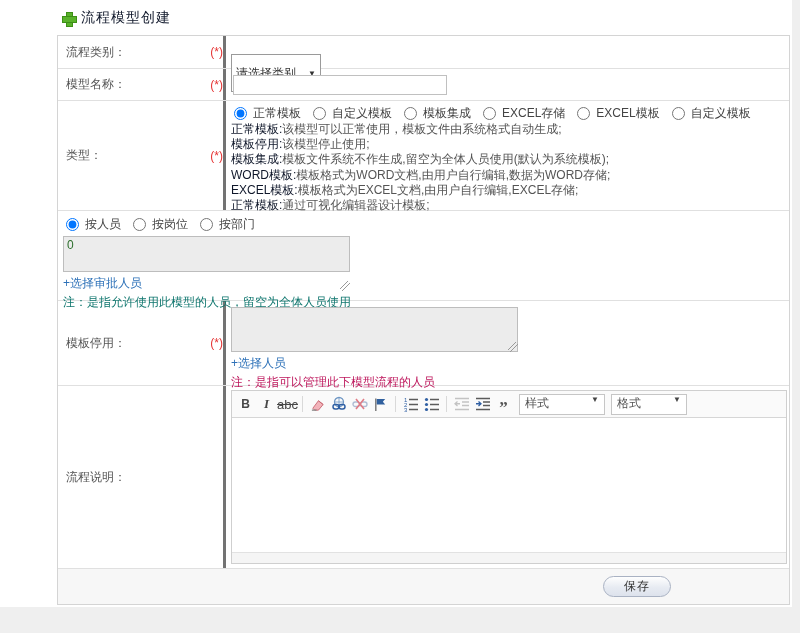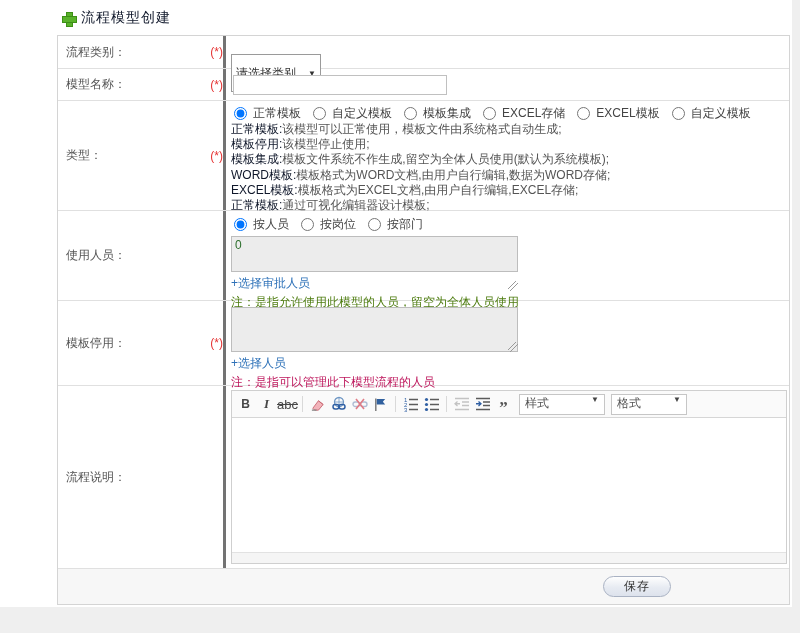--- a/index.html
+++ b/index.html
@@ -46,21 +46,21 @@
   
   .type-cell { padding:4px 0 0 0; }
   .desc-line { padding-left:5px; line-height:15.2px; color:#555; }
   .desc-line .term { color:#0f172a; }
 
   
   .gray-textarea { display:block; border:1px solid #bdbdbd; background:#ececec; width:287px; font-family:inherit; font-size:12px; color:#2c6e2c; padding:1px 3px; resize:none; position:relative; }
   .grip { position:absolute; width:10px; height:10px; background:
       linear-gradient(135deg, transparent 0 5px, #999 5px 6px, transparent 6px 8px, #999 8px 9px, transparent 9px); }
   .link-blue { color:#2d71b8; text-decoration:none; cursor:pointer; display:inline-block; }
-  .note-light { color:#4d7c0f; }
+  .note-light { color:#0f766e; }
   .note-dark { color:#be185d; }
 
   
   .editor { position:absolute; left:5px; top:4px; width:556px; height:174px; border:1px solid #cfcfcf; display:flex; flex-direction:column; background:#fff; }
   .ed-toolbar { height:27px; background:#fafafa; border-bottom:1px solid #d6d6d6; display:flex; align-items:center; padding:0 4px; gap:2px; }
   .tb-btn { width:19px; height:19px; display:flex; align-items:center; justify-content:center; border-radius:2px; cursor:pointer; color:#474747; }
   .tb-sep { width:1px; height:16px; background:#d9d9d9; margin:0 3px; }
   .tb-b { font-weight:bold; font-size:12px; }
   .tb-i { font-family:"Liberation Serif","DejaVu Serif",serif; font-style:italic; font-weight:bold; font-size:13px; }
   .tb-abc { font-size:13px; text-decoration:line-through; letter-spacing:0; }
@@ -138,23 +138,20 @@
         <div class="desc-line"><span class="term">正常模板:</span><span>该模型可以正常使用，模板文件由系统格式自动生成;</span></div>
         <div class="desc-line"><span class="term">模板停用:</span><span>该模型停止使用;</span></div>
         <div class="desc-line"><span class="term">模板集成:</span><span>模板文件系统不作生成,留空为全体人员使用(默认为系统模板);</span></div>
         <div class="desc-line"><span class="term">WORD模板:</span><span>模板格式为WORD文档,由用户自行编辑,数据为WORD存储;</span></div>
         <div class="desc-line"><span class="term">EXCEL模板:</span><span>模板格式为EXCEL文档,由用户自行编辑,EXCEL存储;</span></div>
         <div class="desc-line"><span class="term">正常模板:</span><span>通过可视化编辑器设计模板;</span></div>
       </div>
     </div>
 
     <div class="frow h-r4">
-      <div class="label-cell">
-        <span>使用人员：</span>
-      </div>
       <div class="field-cell" style="padding-top:5px;">
         <div class="radio-line">
           <input type="radio" name="usr" checked="" style="">
             <span class="opt-label">按人员</span>
           <input type="radio" name="usr" style="">
             <span class="opt-label">按岗位</span>
           <input type="radio" name="usr" style="">
             <span class="opt-label">按部门</span>
         </div>
         <textarea class="gray-textarea" style="height: 36px; margin: 3px 0px 0px 5px;">0</textarea>

